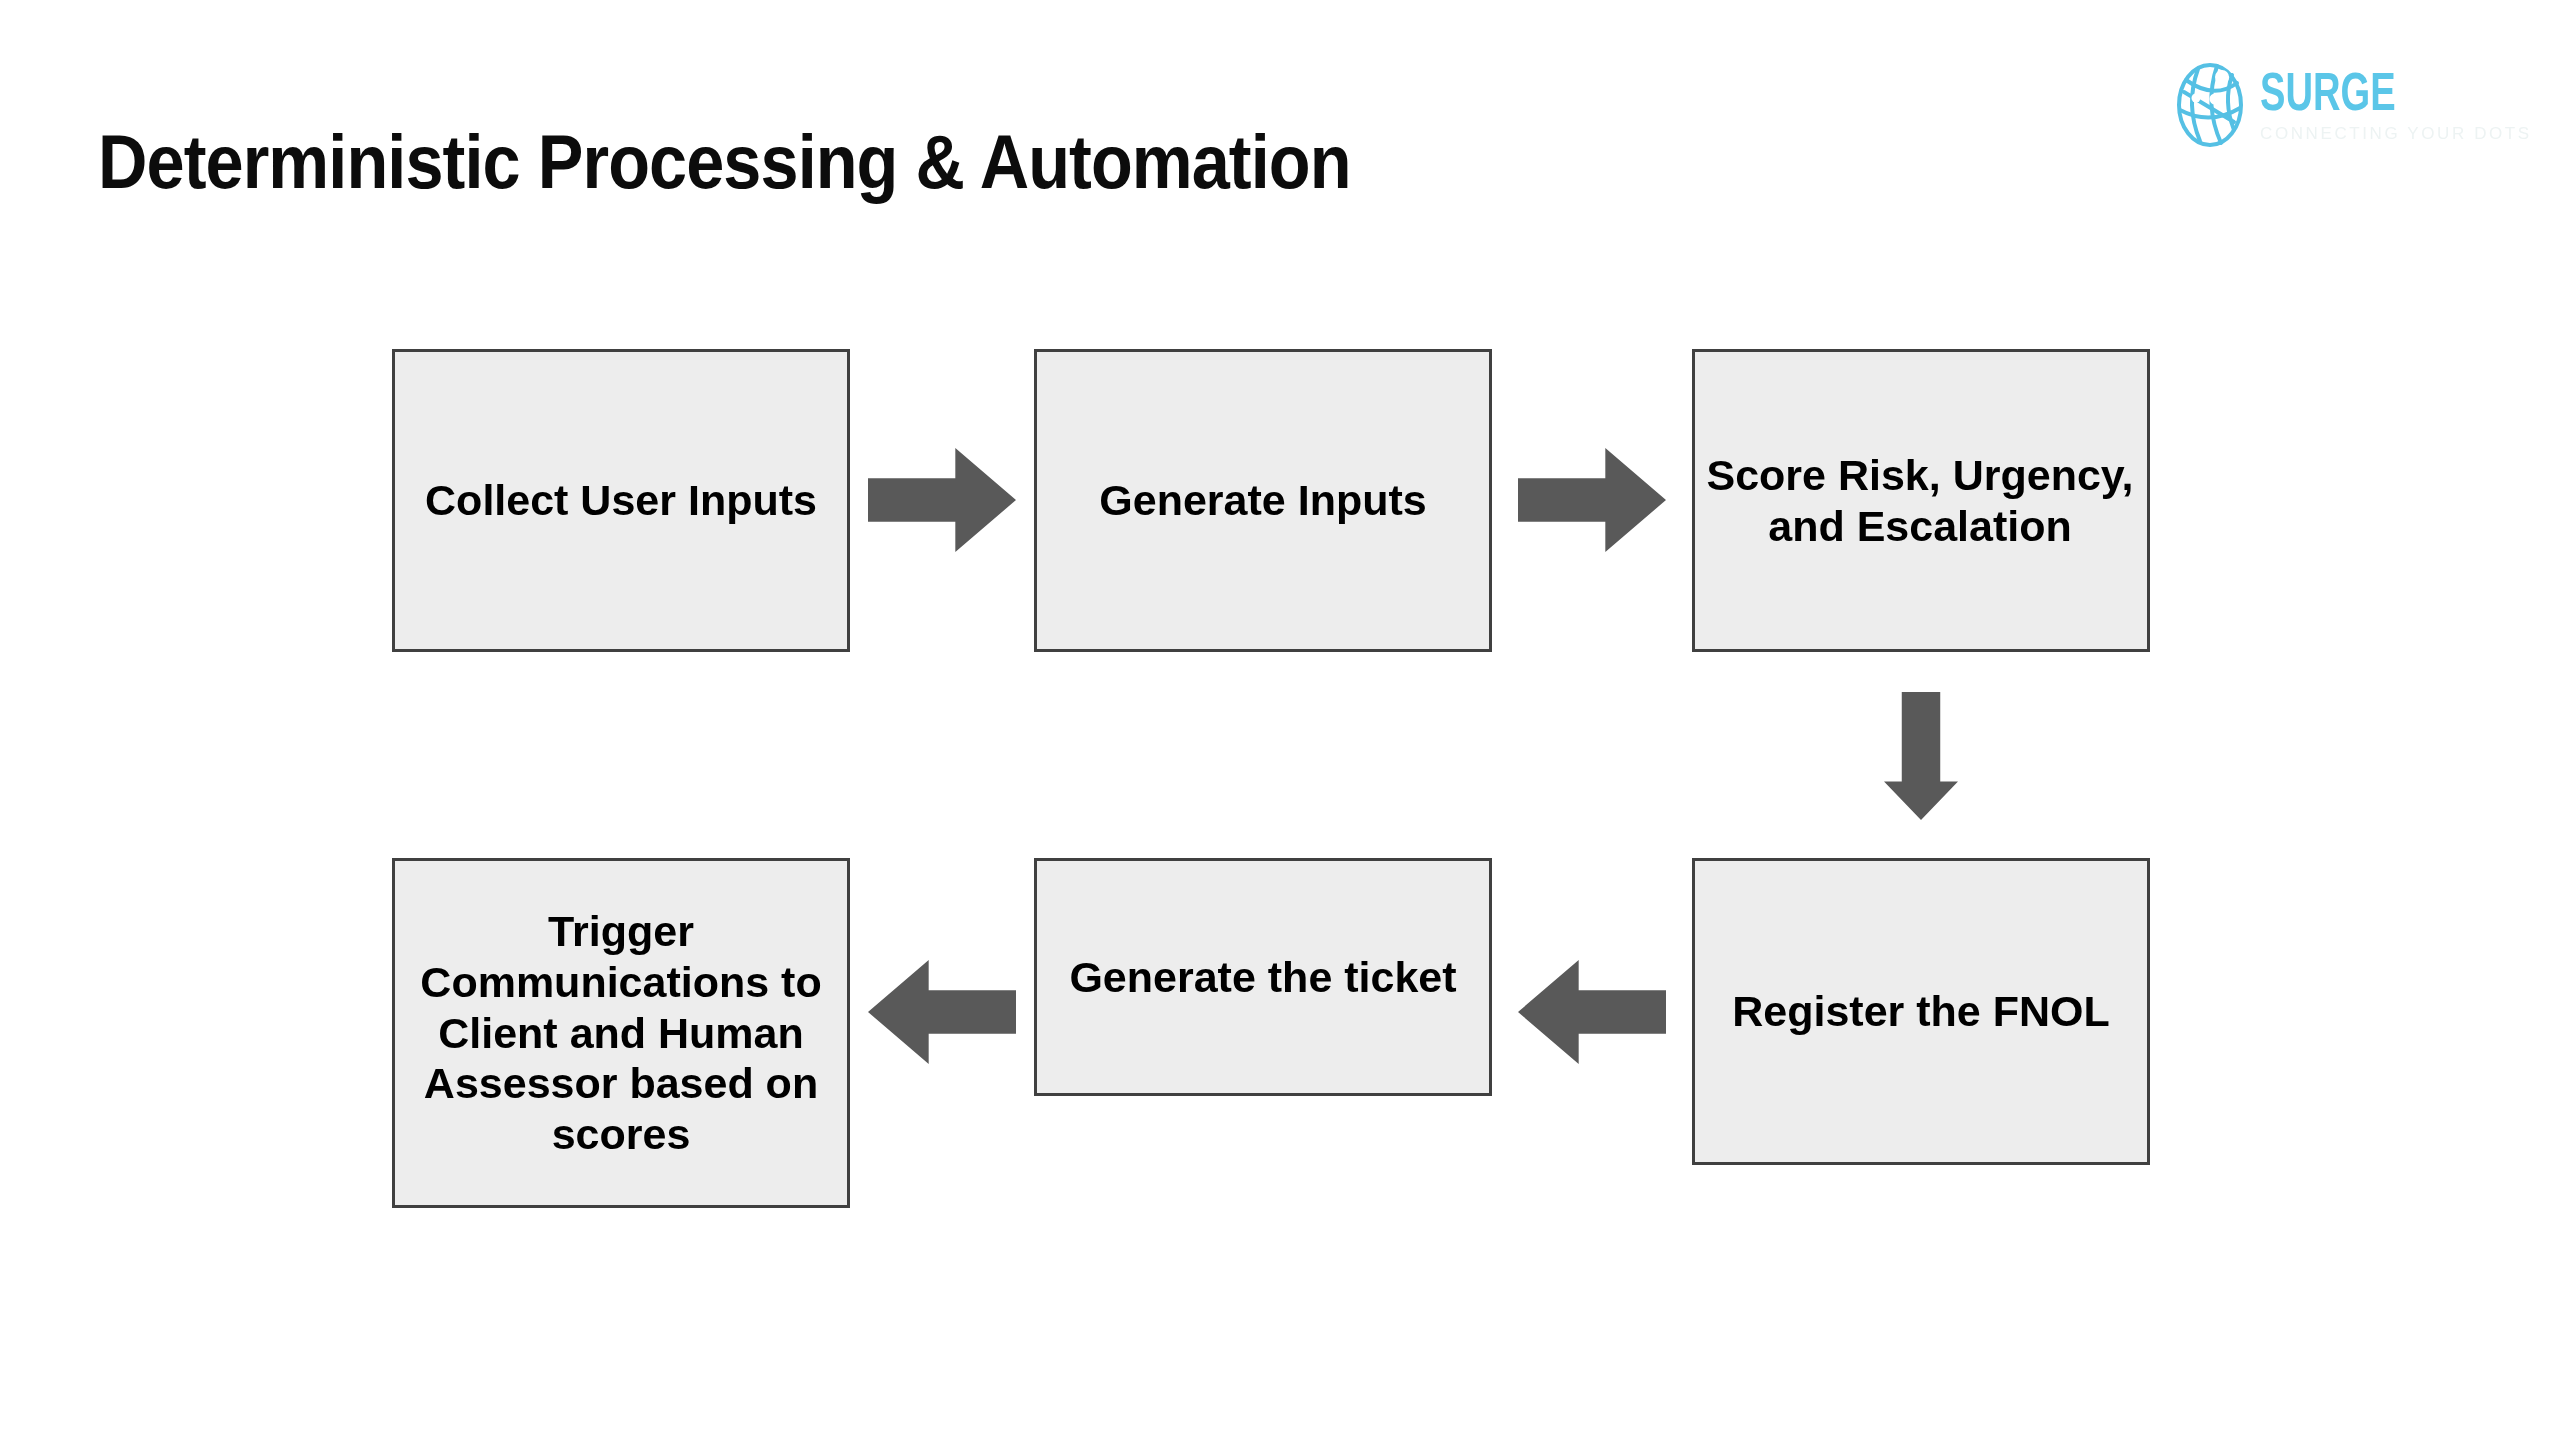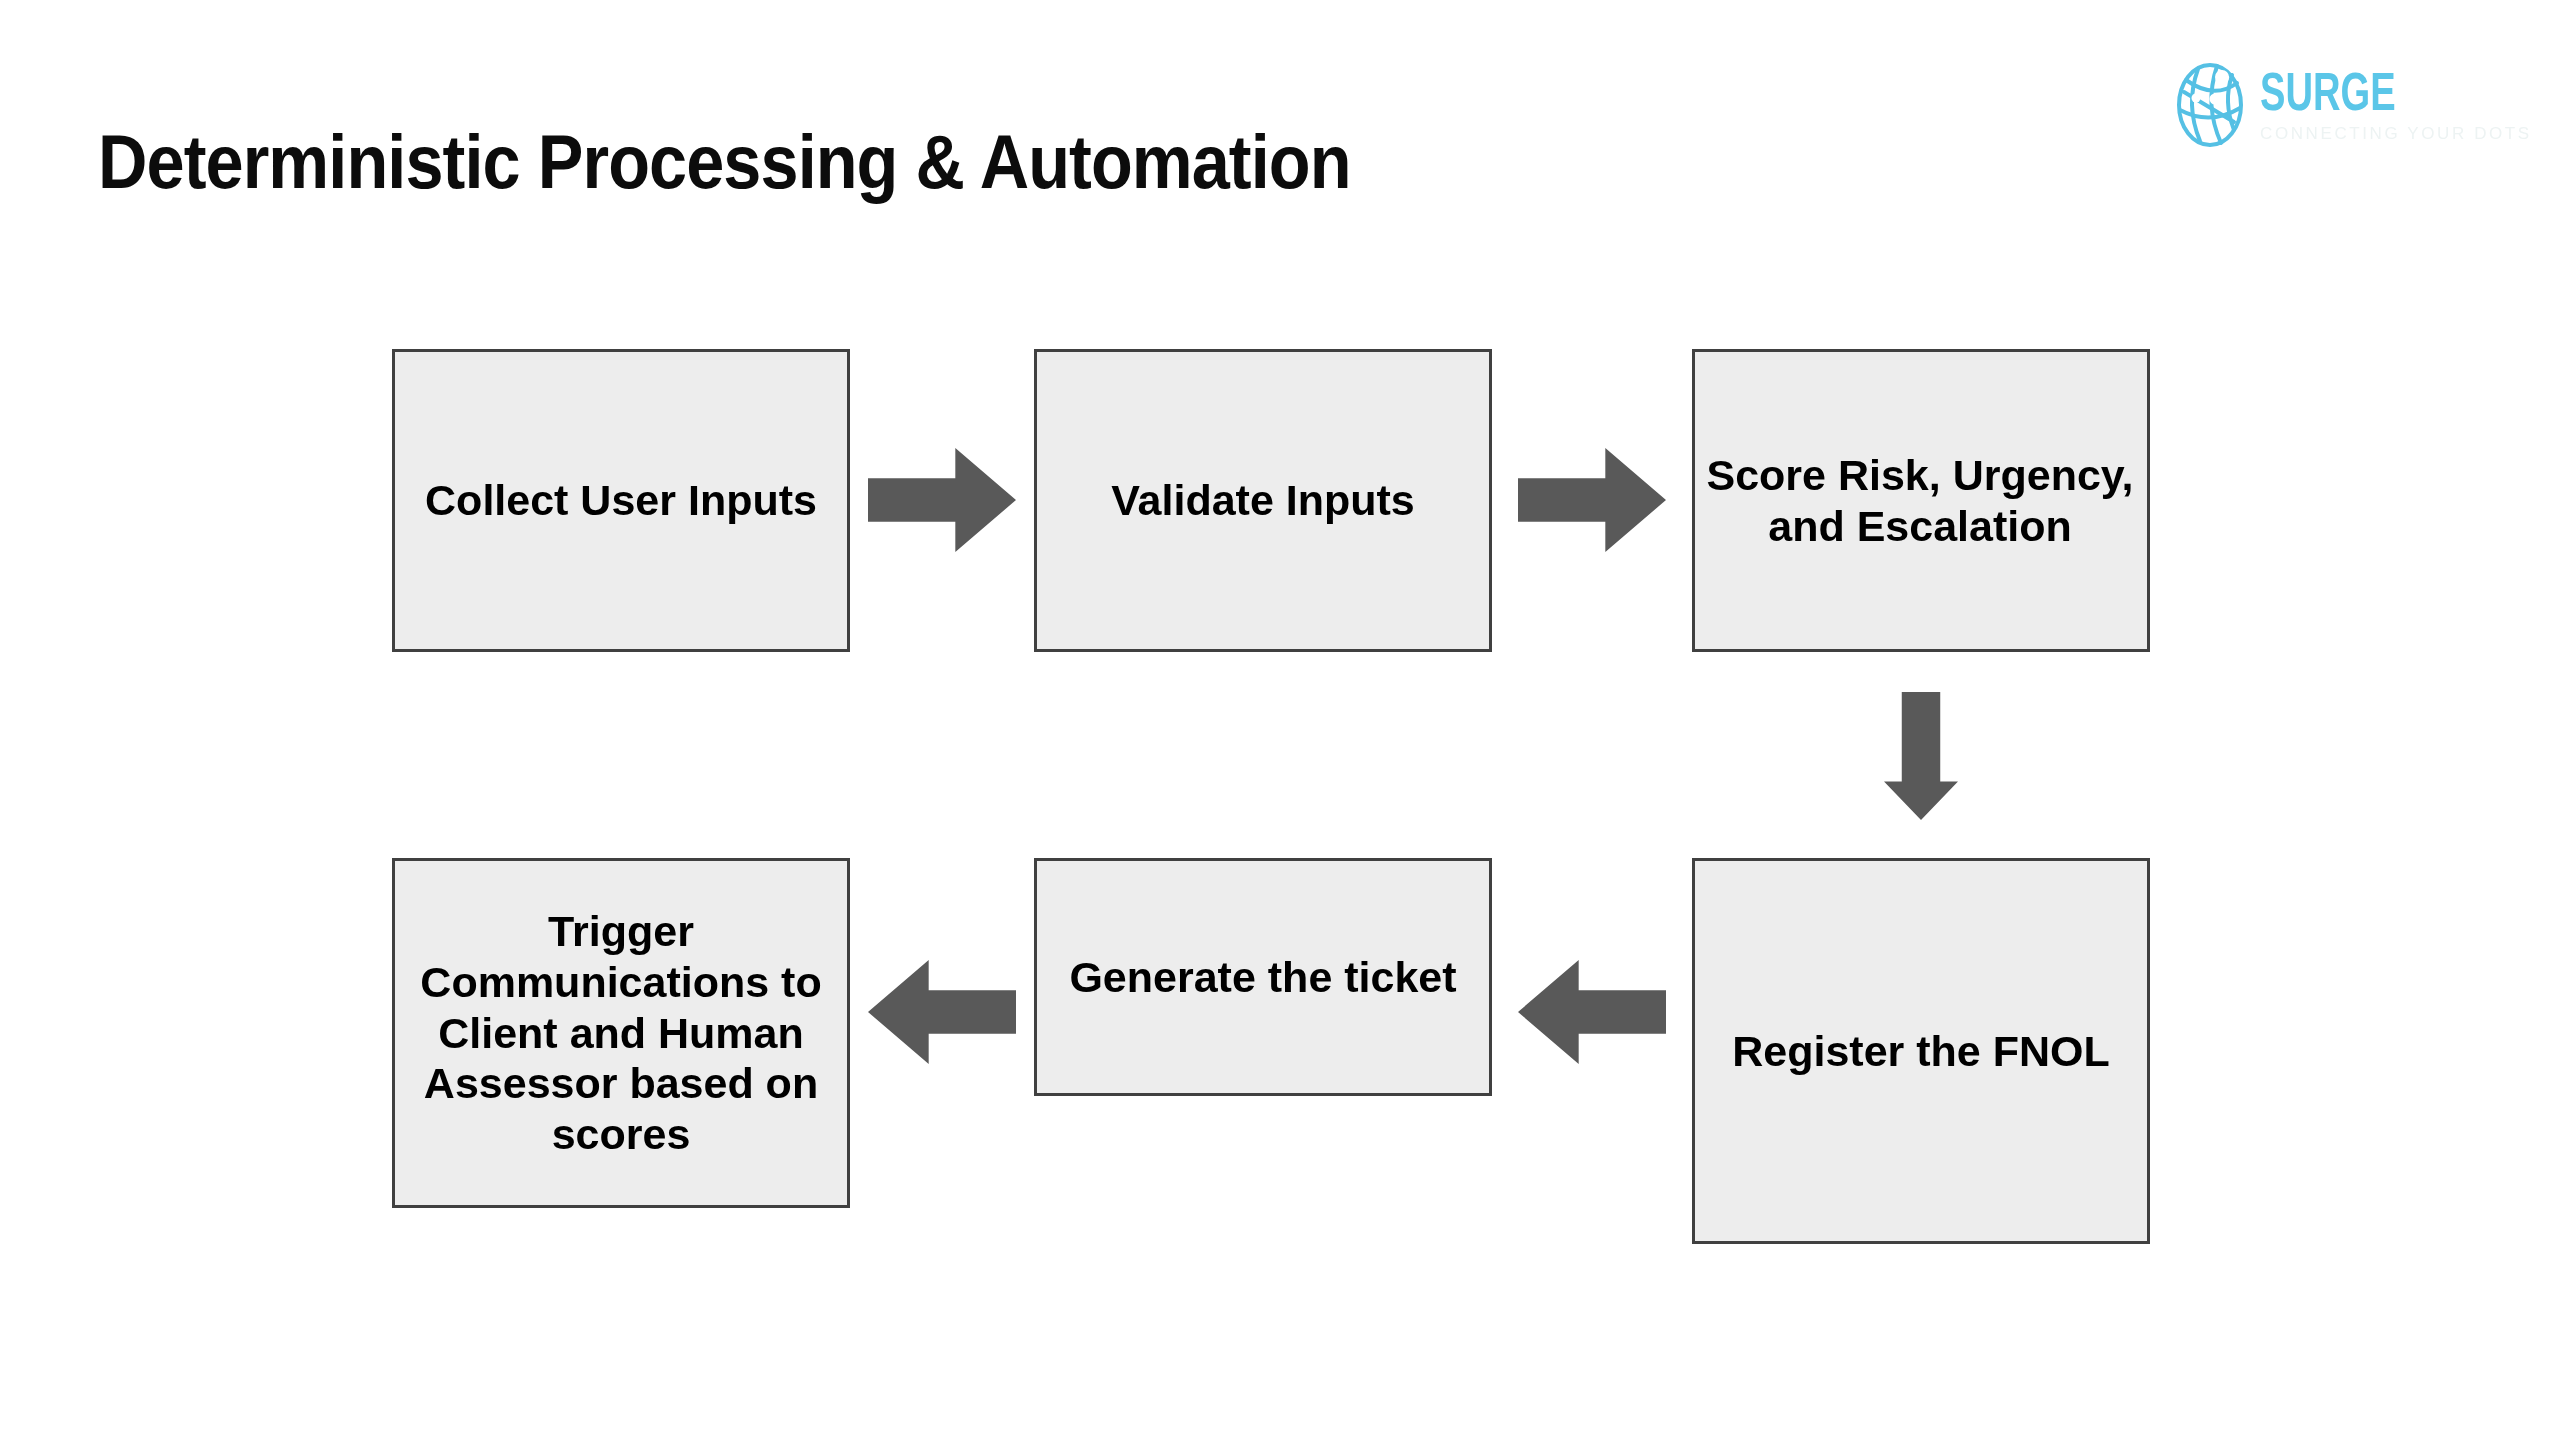--- a/index.html
+++ b/index.html
@@ -91,21 +91,21 @@
   .flow-box .label {
     font-size: 43px;
     font-weight: bold;
     color: #000000;
     line-height: 1.18;
     white-space: pre-line;
   }
   .pos-r1c1 { left: 392px;  top: 349px; }
   .pos-r1c2 { left: 1034px; top: 349px; }
   .pos-r1c3 { left: 1692px; top: 349px; padding-left: 8px; }
-  .pos-r2c3 { left: 1692px; top: 858px; height: 386px; }
+  .pos-r2c3 { left: 1692px; top: 858px; height: 307px; }
   .pos-r2c2 { left: 1034px; top: 858px; height: 238px; }
   .pos-r2c1 { left: 392px;  top: 858px; height: 350px; }
   
   .arrow { position: absolute; background: #595959; }
   .arrow-right {
     width: 148px; height: 104px;
     clip-path: polygon(0 29%, 59% 29%, 59% 0, 100% 50%, 59% 100%, 59% 71%, 0 71%);
   }
   .arrow-left {
     width: 148px; height: 104px;
@@ -155,21 +155,21 @@
     </div>
   </div>
 
   <div class="flow-box pos-r1c1">
     <span class="label">Collect User Inputs</span>
   </div>
 
   <div class="arrow arrow-right pos-a1"></div>
 
   <div class="flow-box pos-r1c2">
-    <span class="label">Validate Inputs</span>
+    <span class="label">Generate Inputs</span>
   </div>
 
   <div class="arrow arrow-right pos-a2"></div>
 
   <div class="flow-box pos-r1c3">
     <span class="label">Score Risk, Urgency,
 and Escalation</span>
   </div>
 
   <div class="arrow arrow-down pos-a3"></div>

